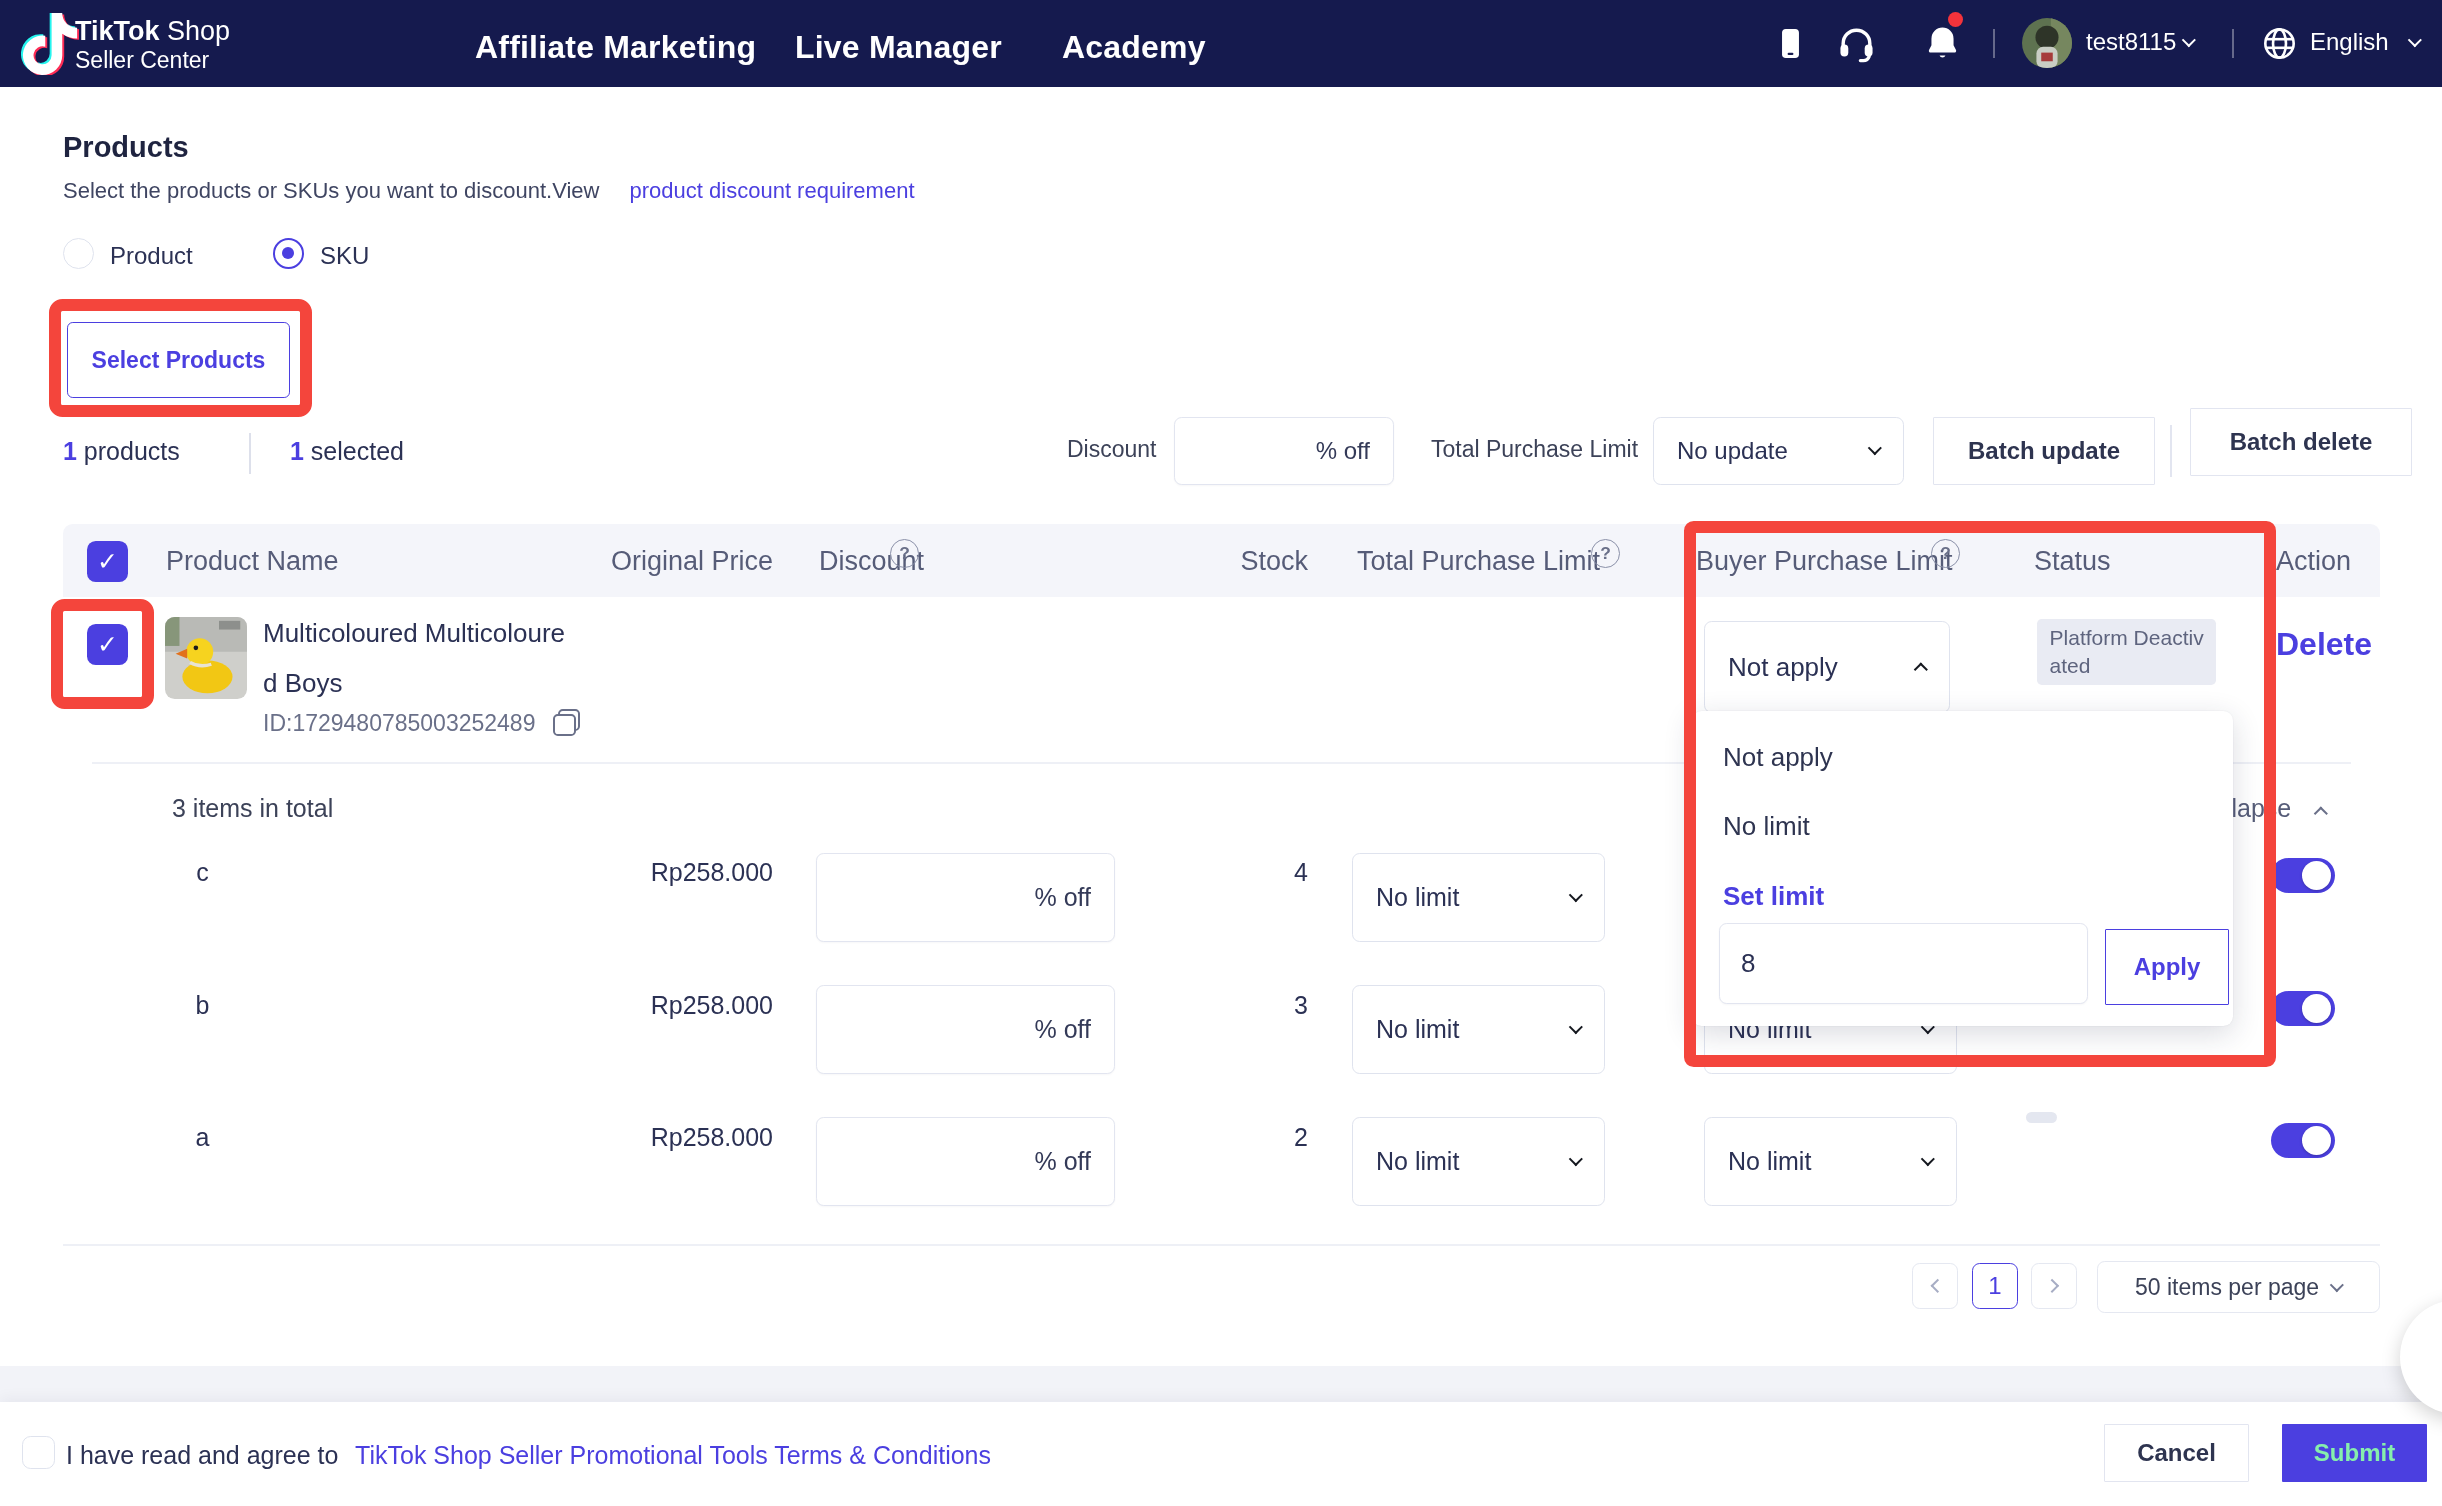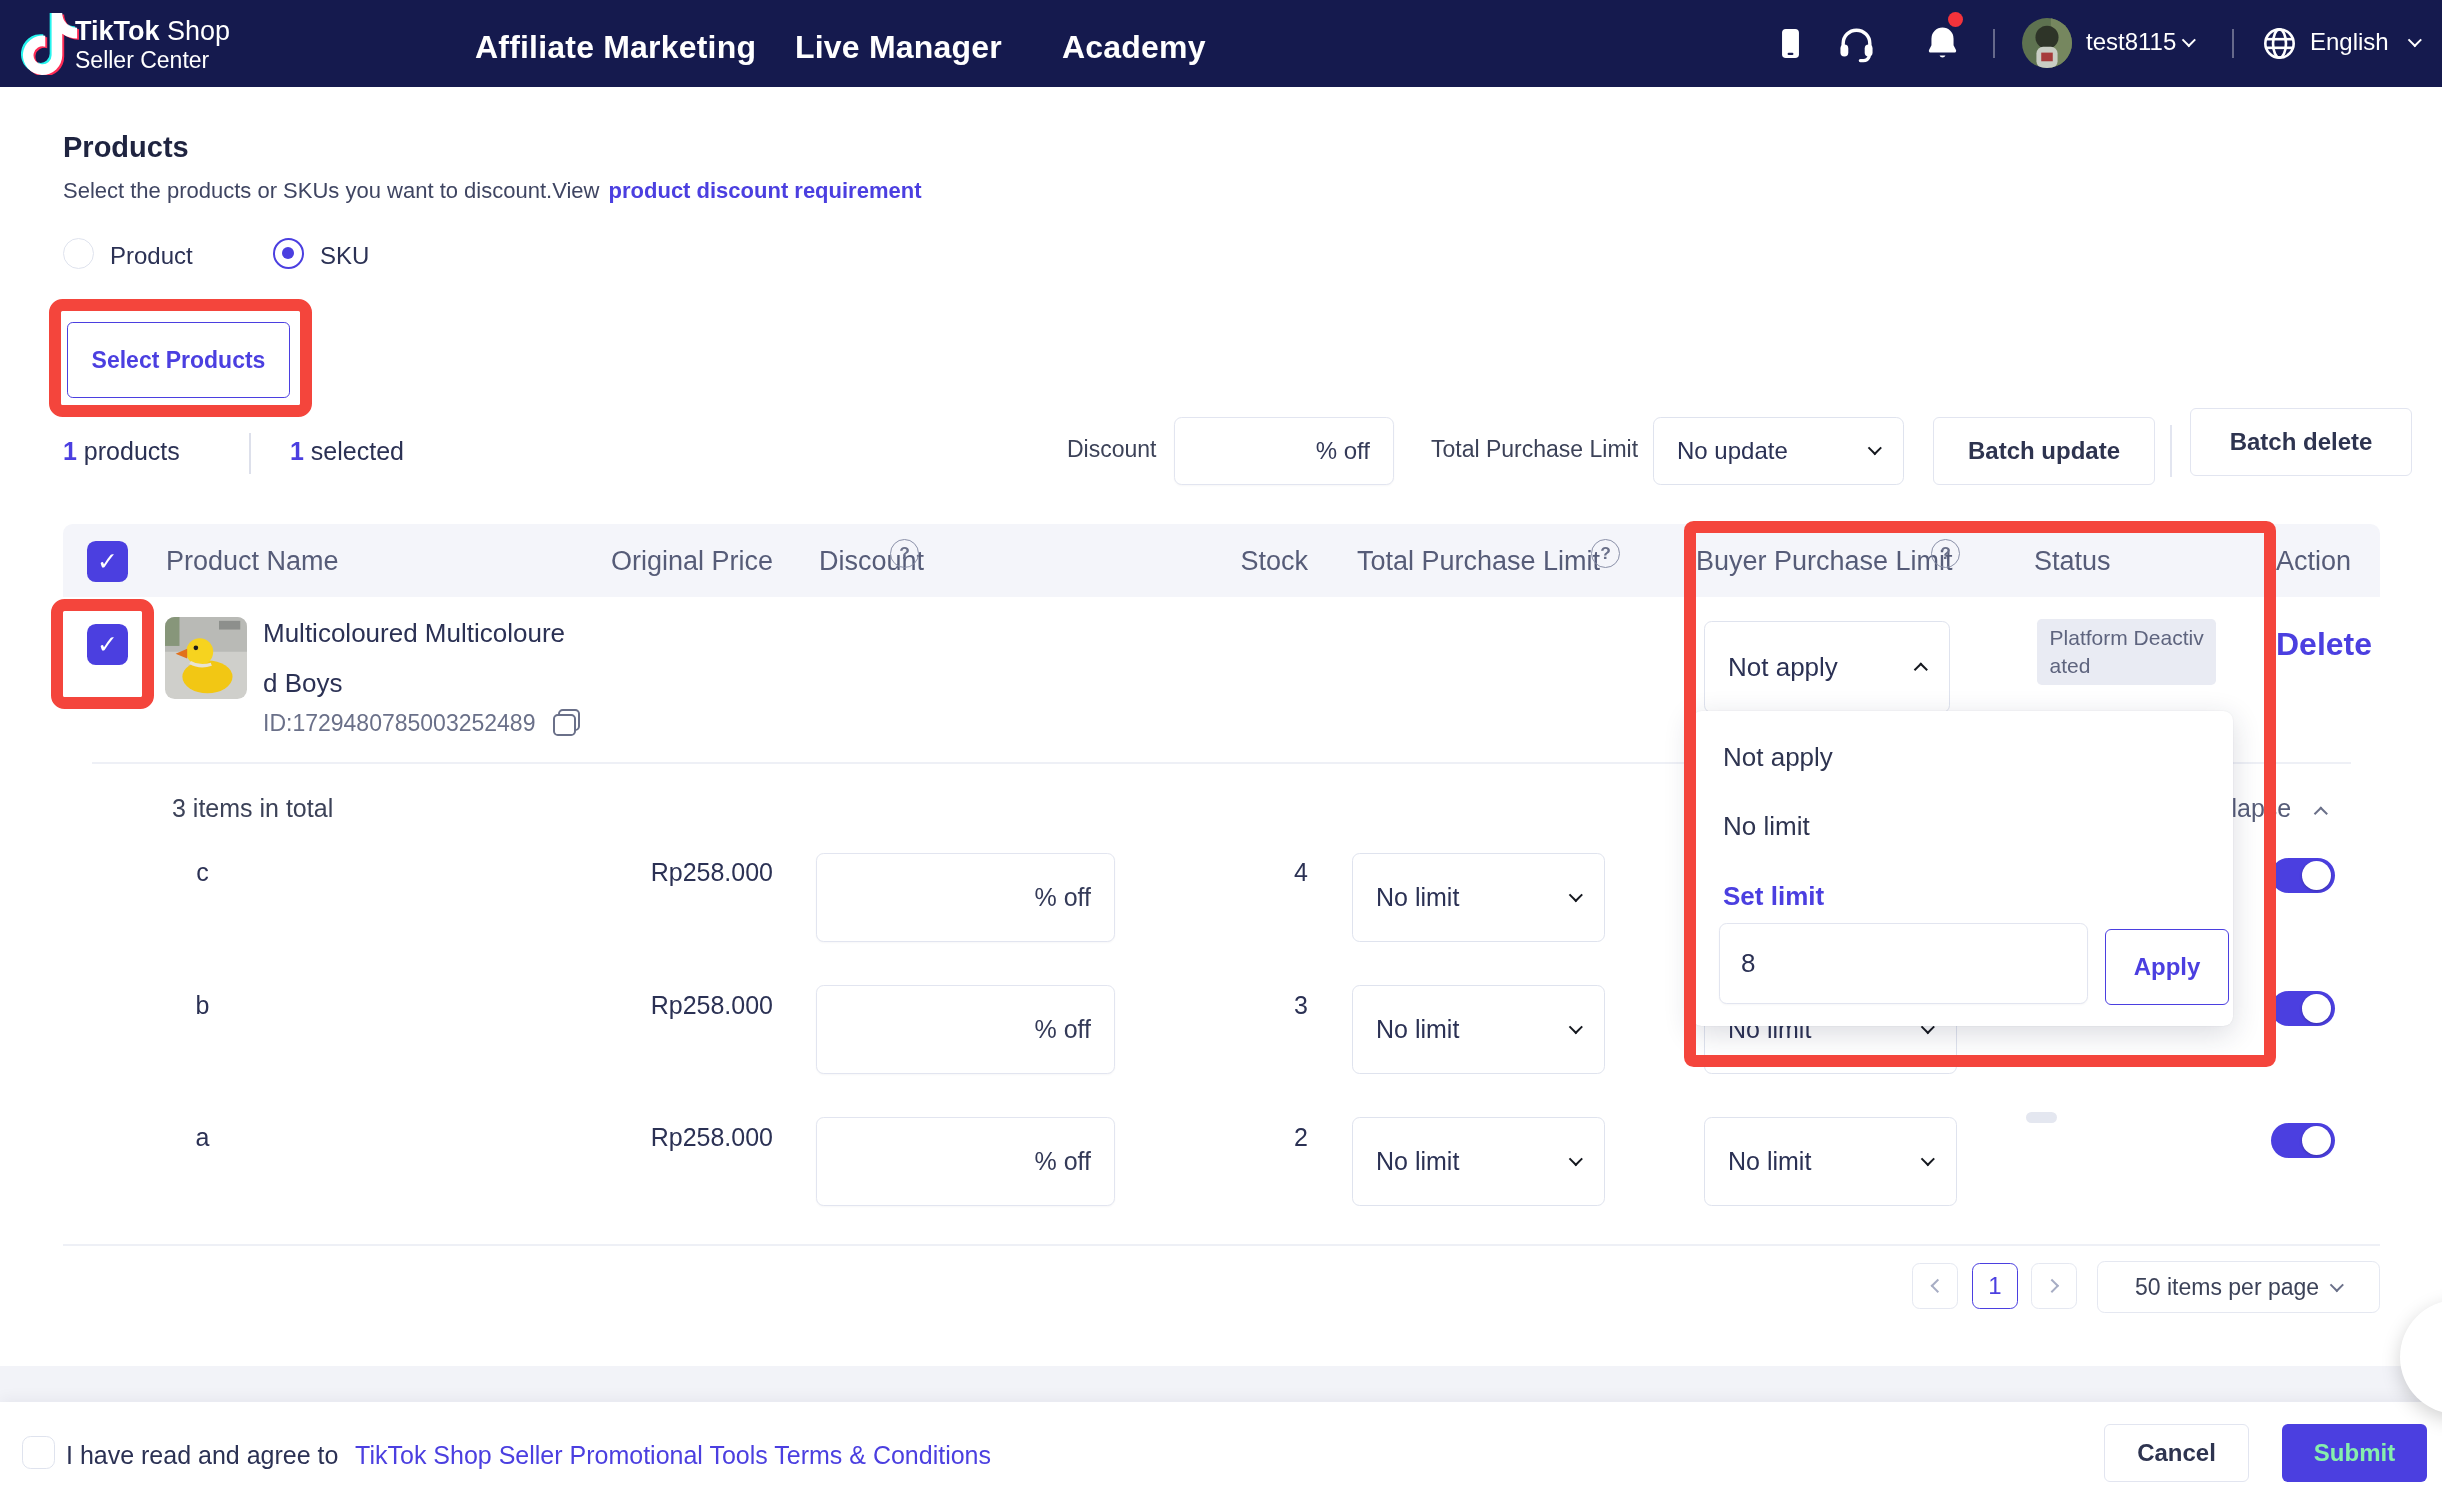--- a/index.html
+++ b/index.html
@@ -29,21 +29,21 @@
   .radio.checked { border:2.4px solid #4B3FE0; }
   .radio.checked::after { content:""; position:absolute; left:6.8px; top:6.8px; width:12.6px; height:12.6px; border-radius:50%; background:#4B3FE0; }
   .cb { position:absolute; width:41px; height:41px; border-radius:8.7px; background:#4B3FE0; color:#fff; display:flex; align-items:center; justify-content:center; font-size:25px; font-weight:700; cursor:pointer; }
   .cb-empty { position:absolute; width:33px; height:33px; border-radius:8.7px; background:#fff; border:1.9px solid #DFE3EE; cursor:pointer; }
   .toggle { position:absolute; width:64px; height:35px; border-radius:17.4px; background:#4B3FE0; cursor:pointer; }
   .toggle::after { content:""; position:absolute; right:3.9px; top:2.9px; width:29px; height:29px; border-radius:50%; background:#fff; box-shadow:0 1px 2.9px rgba(0,0,0,.25); }
   .inputbox { position:absolute; background:#fff; border:1.4px solid #E2E5F0; border-radius:7.7px; display:flex; align-items:center; box-shadow:0 1px 1.9px rgba(40,45,80,.04); }
   .inputbox input { flex:1; min-width:0; border:none; outline:none; font-size:24px; padding:0 0 0 21px; font-family:inherit; color:#2B3154; background:transparent; }
   .inputbox .suffix { padding-right:23px; font-size:24px; color:#343A58; white-space:nowrap; }
   .selbox { position:absolute; background:#fff; border:1.4px solid #DFE3EE; border-radius:7.7px; display:flex; align-items:center; justify-content:space-between; padding:0 23px; color:#2B3154; cursor:pointer; }
-  .btn { position:absolute; display:flex; align-items:center; justify-content:center; border-radius:6px; cursor:pointer; white-space:nowrap; }
+  .btn { position:absolute; display:flex; align-items:center; justify-content:center; border-radius:1px; cursor:pointer; white-space:nowrap; }
   .btn.plain { background:#fff; border:1.4px solid #E2E5F0; color:#2E3450; font-size:24px; font-weight:600; }
   .btn.outline { background:#fff; border:1.9px solid #4B3FE0; color:#4B3FE0; font-weight:700; }
   .btn.primary { background:#4B3FE0; color:#86efac; font-size:24px; font-weight:600; border:none; }
   .help { display:inline-flex; width:29px; height:29px; border:1.9px solid #8A90A8; border-radius:50%; color:#6A7089; font-size:17.4px; font-weight:600; align-items:center; justify-content:center; }
   .copy { position:relative; display:inline-block; width:27px; height:27px; vertical-align:-4.8px; cursor:pointer; }
   .copy::before { content:""; position:absolute; right:0; top:0; width:18.3px; height:18.3px; border:2.3px solid #6A7089; border-radius:4.8px; }
   .copy::after { content:""; position:absolute; left:0; bottom:0; width:18.3px; height:18.3px; border:2.3px solid #6A7089; border-radius:4.8px; background:#fff; }
 
   .hr { position:absolute; height:1.9px; background:#EEF0F6; }
   .thead { position:absolute; left:63px; top:524px; width:2317px; height:73px; background:#F4F5FA; border-radius:9.7px 9.7px 0 0; }
@@ -126,21 +126,21 @@
           <line x1="2.8" y1="14.8" x2="21.2" y2="14.8"></line>
       </svg>
     </span>
     <span class="txt" style="left:2310px;top:28px;font-size:24px;color:#fff">English</span>
     <span class="chev sm down abs" style="left:2410px;top:35px;color:#fff"></span>
   </div>
 
   <div class="txt" style="left:63px;top:131px;font-size:29px;font-weight:700;color:#1F2440">Products</div>
   <div class="txt" style="left:63px;top:178px;font-size:22px;color:#3F4562">
     <span>Select the products or SKUs you want to discount.View</span>
-    <span class="link" style="font-weight:700;margin-left:3px">product discount requirement</span>
+    <span class="link" style="font-weight:400;margin-left:24px">product discount requirement</span>
   </div>
 
   <span class="radio" style="left:63px;top:238px"></span>
   <span class="txt" style="left:110px;top:242px;font-size:24px">Product</span>
   <span class="radio checked" style="left:273px;top:238px"></span>
   <span class="txt" style="left:320px;top:242px;font-size:24px">SKU</span>
 
   <div class="btn outline" style="left:67px;top:322px;width:223px;height:76px;border-width:1.4px;font-size:23px;border-radius:5.8px">Select Products</div>
 
   <div class="txt" style="left:63px;top:437px;font-size:25px">

